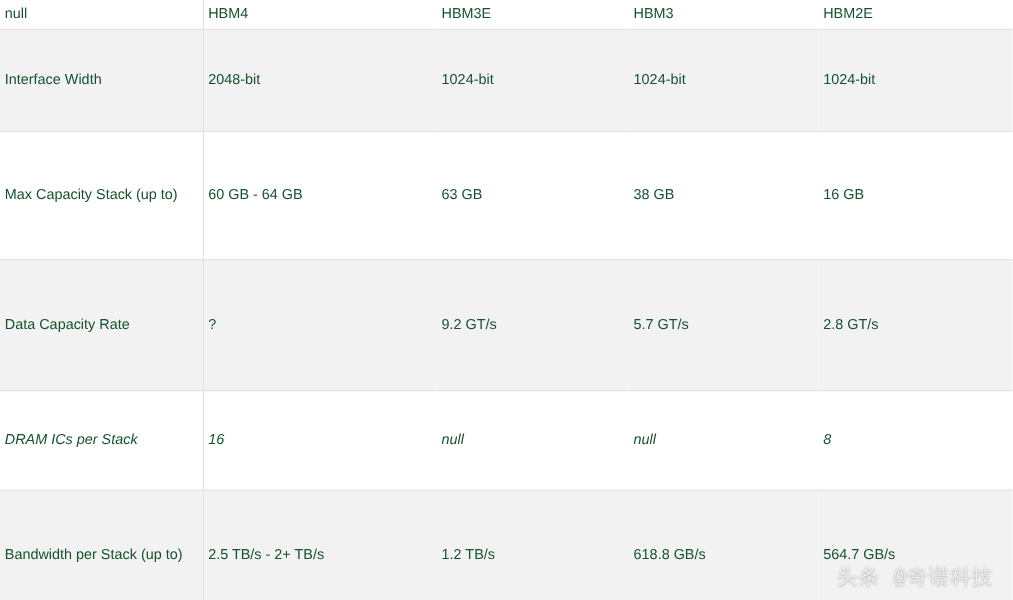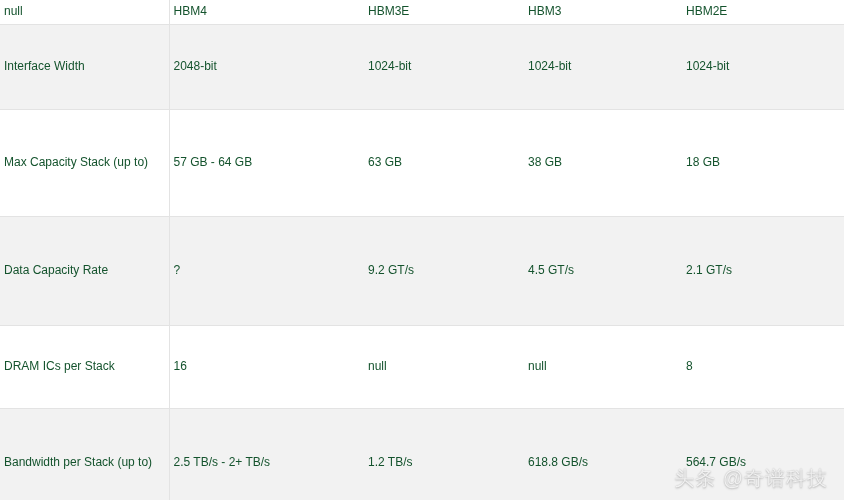--- a/index.html
+++ b/index.html
@@ -51,37 +51,37 @@
   .d1 { padding-left: 21px; }
   .d2 { padding-left: 20px; }
   .d3 { padding-left: 18px; }
   .d4 { padding-left: 20px; }
   .row-alt  td { background: #f2f2f2; margin-left: 12px; }
   .row-norm td { background: #ffffff; }
 
   .r1 td { height: 76px; }
   .r2 td { height: 98px; }
   .r3 td { height: 100px; }
-  .r4 td { height: 74px; }
+  .r4 td { height: 74px; font-style: italic; }
   .r5 td { height: 100px; }
 
   .head-text { color: #3b3b3d; font-size: 17.5px; }
 
   
   .watermark {
     position: absolute;
     right: 16px;
     bottom: 8px;
-    font-size: 20px;
+    font-size: 17px;
     color: rgba(255,255,255,0.82);
     text-shadow: 0 0 1px rgba(120,120,120,0.55),
                  0 1px 2px rgba(100,100,100,0.35);
     letter-spacing: 1px;
     white-space: nowrap;
-    font-family: Liberation Sans, sans-serif;
+    font-family: Liberation Mono, monospace;
     pointer-events: none;
     user-select: none;
   }
 </style>
 </head>
 <body>
 
 <div id="screen">
 
   <table class="spec-table">
@@ -106,32 +106,32 @@
       <tr class="row-alt r1">
         <td class="lbl">Interface Width</td>
         <td class="d1">2048-bit</td>
         <td class="d2">1024-bit</td>
         <td class="d3">1024-bit</td>
         <td class="d4">1024-bit</td>
       </tr>
 
       <tr class="row-norm r2">
         <td class="lbl">Max Capacity Stack (up to)</td>
-        <td class="d1">57 GB - 64 GB</td>
+        <td class="d1">60 GB - 64 GB</td>
         <td class="d2">63 GB</td>
         <td class="d3">38 GB</td>
-        <td class="d4">18 GB</td>
+        <td class="d4">16 GB</td>
       </tr>
 
       <tr class="row-alt r3">
         <td class="lbl">Data Capacity Rate</td>
         <td class="d1">?</td>
         <td class="d2">9.2 GT/s</td>
-        <td class="d3">4.5 GT/s</td>
-        <td class="d4">2.1 GT/s</td>
+        <td class="d3">5.7 GT/s</td>
+        <td class="d4">2.8 GT/s</td>
       </tr>
 
       <tr class="row-norm r4">
         <td class="lbl">DRAM ICs per Stack</td>
         <td class="d1">16</td>
         <td class="d2">null</td>
         <td class="d3">null</td>
         <td class="d4">8</td>
       </tr>
 

